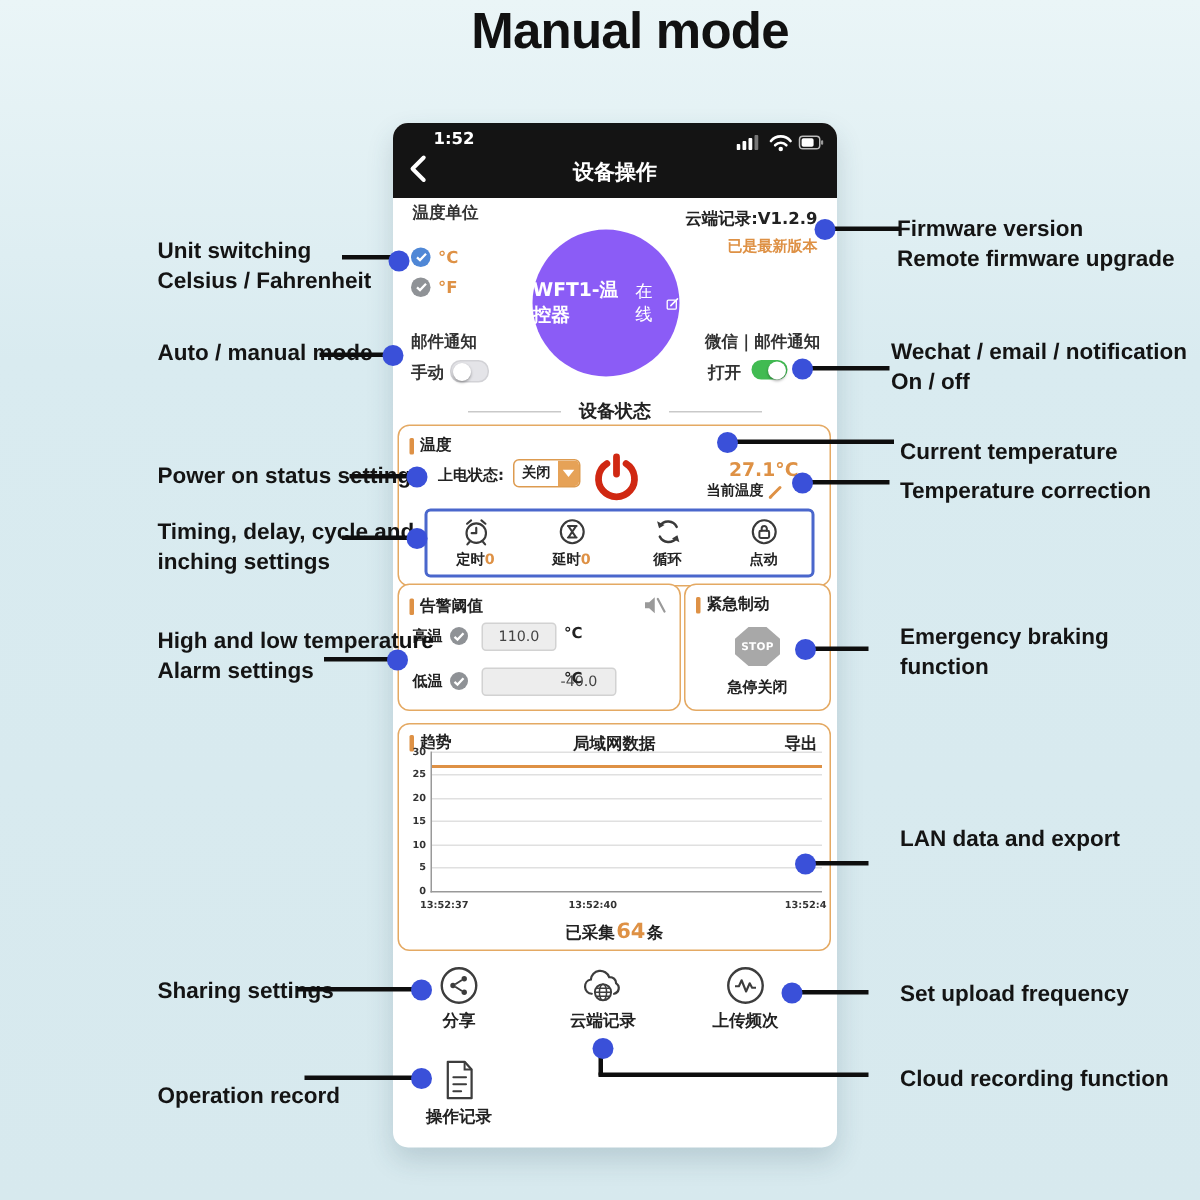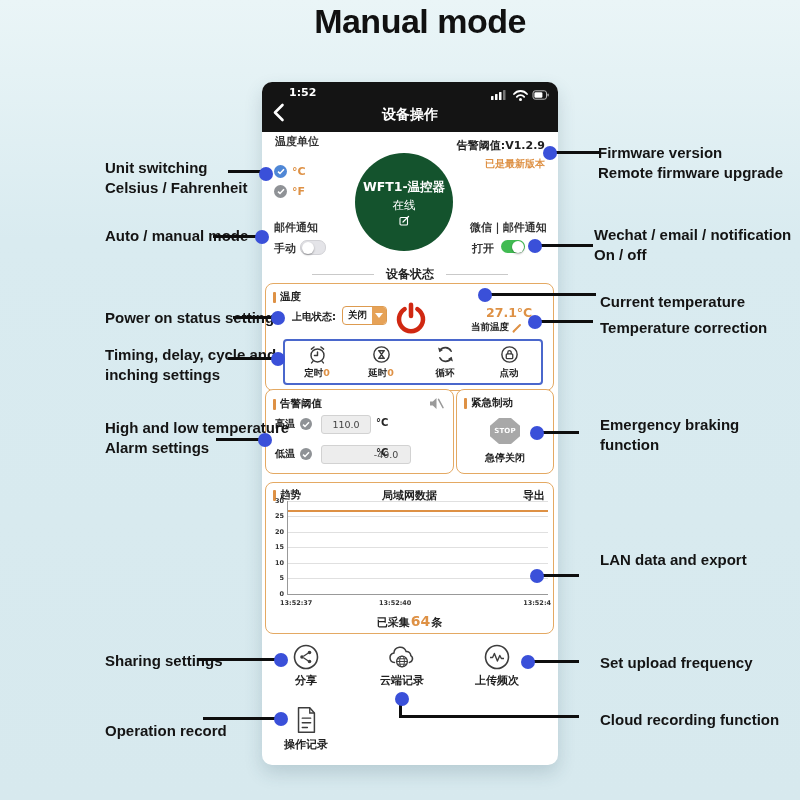--- a/index.html
+++ b/index.html
@@ -97,31 +97,31 @@
     </div>
     <div class="abs" style="left:12px;top:103px;display:flex;align-items:center;gap:5px;">
       <span class="chk gray">
           <svg width="8" height="7" viewBox="0 0 8 7">
             <polyline points="1,3.6 3,5.4 7,1.2" fill="none" stroke="#fff" stroke-width="1.5"></polyline>
           </svg>
         </span>
       <span class="orange" style="font-size:11px;font-weight:700;">°F</span>
     </div>
 
-    <div class="abs" style="left:93px;top:71px;width:98px;height:98px;border-radius:50%;background:#14532d;display:flex;flex-direction:column;align-items:center;justify-content:center;gap:2px;color:#fff;">
+    <div class="abs" style="left:93px;top:71px;width:98px;height:98px;border-radius:50%;background:#8b5cf6;display:flex;flex-direction:row;align-items:center;justify-content:center;gap:2px;color:#fff;">
       <span style="font-size:12.5px;font-weight:700;">WFT1-温控器</span>
       <span style="font-size:11.5px;">在线</span>
       <svg width="11" height="11" viewBox="0 0 11 11">
         <rect x="1" y="2.5" width="7.5" height="7.5" rx="1" fill="none" stroke="#fff" stroke-width="1.1"></rect>
         <path d="M4 7 L9.5 1.5" stroke="#fff" stroke-width="1.3" stroke-linecap="round"></path>
       </svg>
     </div>
 
     <div class="abs" style="right:13px;top:56px;text-align:right;">
-      <div style="font-size:11px;font-weight:700;color:#222;">告警阈值:V1.2.9</div>
+      <div style="font-size:11px;font-weight:700;color:#222;">云端记录:V1.2.9</div>
       <div class="orange" style="font-size:10px;font-weight:700;margin-top:4px;">已是最新版本</div>
     </div>
 
     <div class="abs lbl" style="left:12px;top:138px;">邮件通知</div>
     <div class="abs lbl" style="left:12px;top:159px;">手动</div>
     <div class="toggle off" style="left:38px;top:158px;">
         <span class="knob"></span>
       </div>
 
     <div class="abs lbl" style="left:208px;top:138px;">微信｜邮件通知</div>

